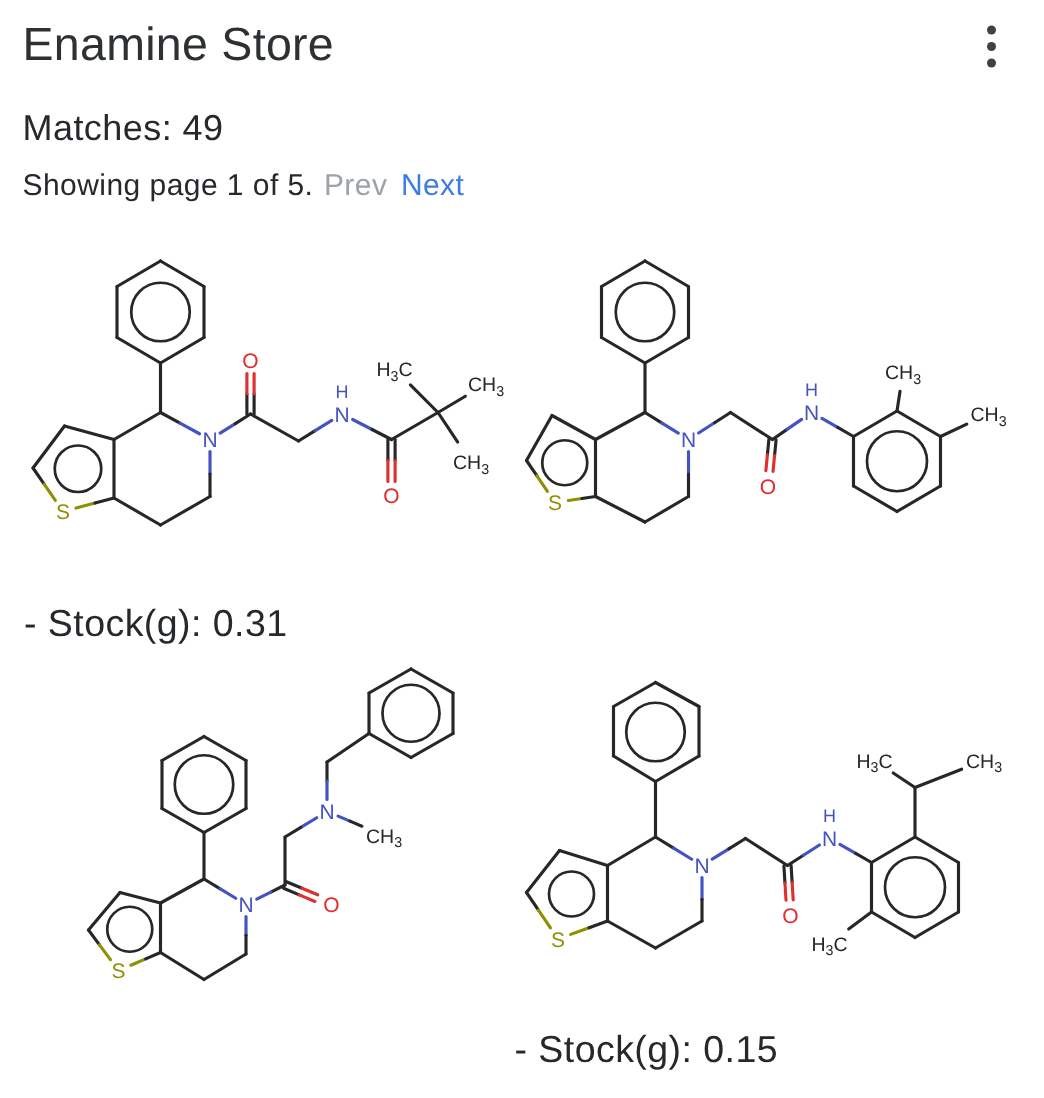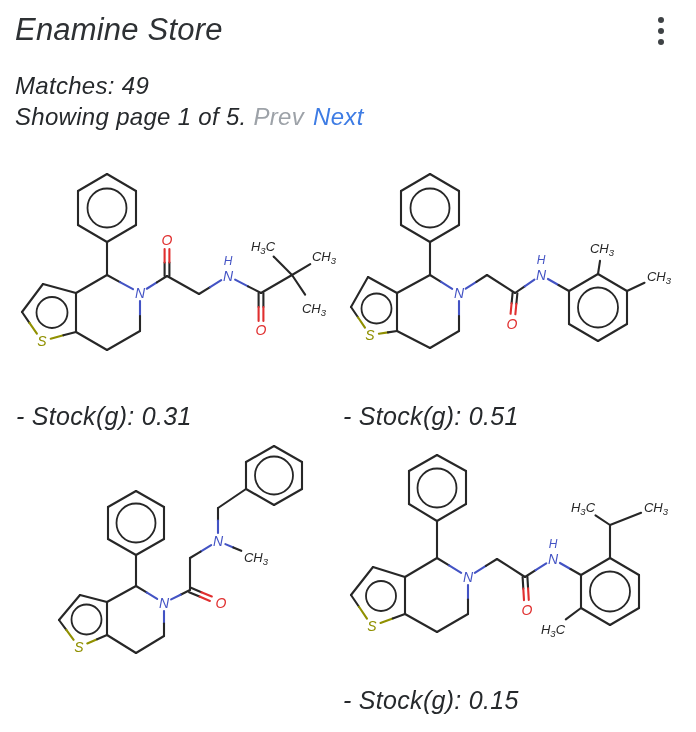--- a/index.html
+++ b/index.html
@@ -1,23 +1,23 @@
 <!DOCTYPE html>
 <html><head>
 <meta charset="utf-8">
 <style>
   html,body{margin:0;padding:0;background:#ffffff;}
   body{width:696px;height:732px;font-family:"Liberation Sans",sans-serif;color:#26292c;}
-  .page{position:relative;width:696px;height:732px;overflow:hidden;background:#fff;font-style:italic;}
+  .page{position:relative;width:696px;height:732px;overflow:hidden;background:#fff;}
   .title{position:absolute;left:15px;top:12px;margin:0;font-size:31px;font-weight:400;letter-spacing:.2px;color:#2e3134;line-height:1.15;}
   .kebab{position:absolute;top:14px;right:29px;background:none;border:none;padding:3px;cursor:pointer;}
   .kebab-icon{display:flex;flex-direction:column;gap:5px;}
   .dot{width:6px;height:6px;border-radius:50%;background:#3e4245;}
   .matches{position:absolute;left:15px;top:72px;font-size:24px;letter-spacing:.3px;}
-  .paging{position:absolute;left:15px;top:103px;font-size:24px;letter-spacing:.3px;}
+  .paging{position:absolute;left:15px;top:113px;font-size:20px;letter-spacing:.3px;}
   .paging a{text-decoration:none;}
   .paging .prev{color:#9da2a8;margin-left:7px;}
   .paging .next{color:#3e7ce4;margin-left:9px;cursor:pointer;}
   .grid{position:absolute;left:0;top:160px;width:696px;display:grid;grid-template-columns:348px 348px;row-gap:13px;}
   .cell{margin:0;}
   .mol{display:block;width:348px;height:244px;}
   .cap{margin-top:-2px;line-height:29px;font-size:25px;letter-spacing:.3px;text-align:left;color:#26292c;}
 </style>
 </head>
 <body>
@@ -142,21 +142,20 @@
           <line x1="250" y1="114" x2="252.02325660469876" y2="100.84883206945803" stroke="#272727" stroke-width="2.1" stroke-linecap="round"></line>
           <line x1="279" y1="131" x2="296.5126570246581" y2="122.79094201969151" stroke="#272727" stroke-width="2.1" stroke-linecap="round"></line>
           <text x="111" y="138.04" text-anchor="middle" fill="#4353c4" font-size="14" font-family="&quot;Liberation Sans&quot;, sans-serif"><tspan>N</tspan></text>
           <text x="22" y="180.04" text-anchor="middle" fill="#909000" font-size="14" font-family="&quot;Liberation Sans&quot;, sans-serif"><tspan>S</tspan></text>
           <text x="164" y="169.04" text-anchor="middle" fill="#e02f2f" font-size="14" font-family="&quot;Liberation Sans&quot;, sans-serif"><tspan>O</tspan></text>
           <text x="193" y="120.04" text-anchor="middle" fill="#4353c4" font-size="14" font-family="&quot;Liberation Sans&quot;, sans-serif"><tspan>N</tspan></text>
           <text x="193" y="104.32" text-anchor="middle" fill="#4353c4" font-size="12" font-family="&quot;Liberation Sans&quot;, sans-serif"><tspan>H</tspan></text>
           <text x="254" y="92.68" text-anchor="middle" fill="#272727" font-size="13" font-family="&quot;Liberation Sans&quot;, sans-serif"><tspan>CH</tspan><tspan font-size="9.49" dy="3.2">3</tspan></text>
           <text x="311" y="120.68" text-anchor="middle" fill="#272727" font-size="13" font-family="&quot;Liberation Sans&quot;, sans-serif"><tspan>CH</tspan><tspan font-size="9.49" dy="3.2">3</tspan></text>
         </svg>
-      <figcaption class="cap" style="transform:translateX(-5px)">- Stock(g): 0.51</figcaption>
     </figure>
     <figure class="cell">
       <svg id="mol2" class="mol" viewBox="0 0 348 244">
           <circle cx="274" cy="31.5" r="19" fill="none" stroke="#272727" stroke-width="1.8"></circle>
           <circle cx="136" cy="79" r="19.5" fill="none" stroke="#272727" stroke-width="1.8"></circle>
           <circle cx="86.5" cy="175.5" r="15" fill="none" stroke="#272727" stroke-width="1.8"></circle>
           <line x1="274" y1="2" x2="302" y2="18" stroke="#272727" stroke-width="2.1" stroke-linecap="round"></line>
           <line x1="302" y1="18" x2="302" y2="45" stroke="#272727" stroke-width="2.1" stroke-linecap="round"></line>
           <line x1="302" y1="45" x2="274" y2="61" stroke="#272727" stroke-width="2.1" stroke-linecap="round"></line>
           <line x1="274" y1="61" x2="246" y2="45" stroke="#272727" stroke-width="2.1" stroke-linecap="round"></line>

